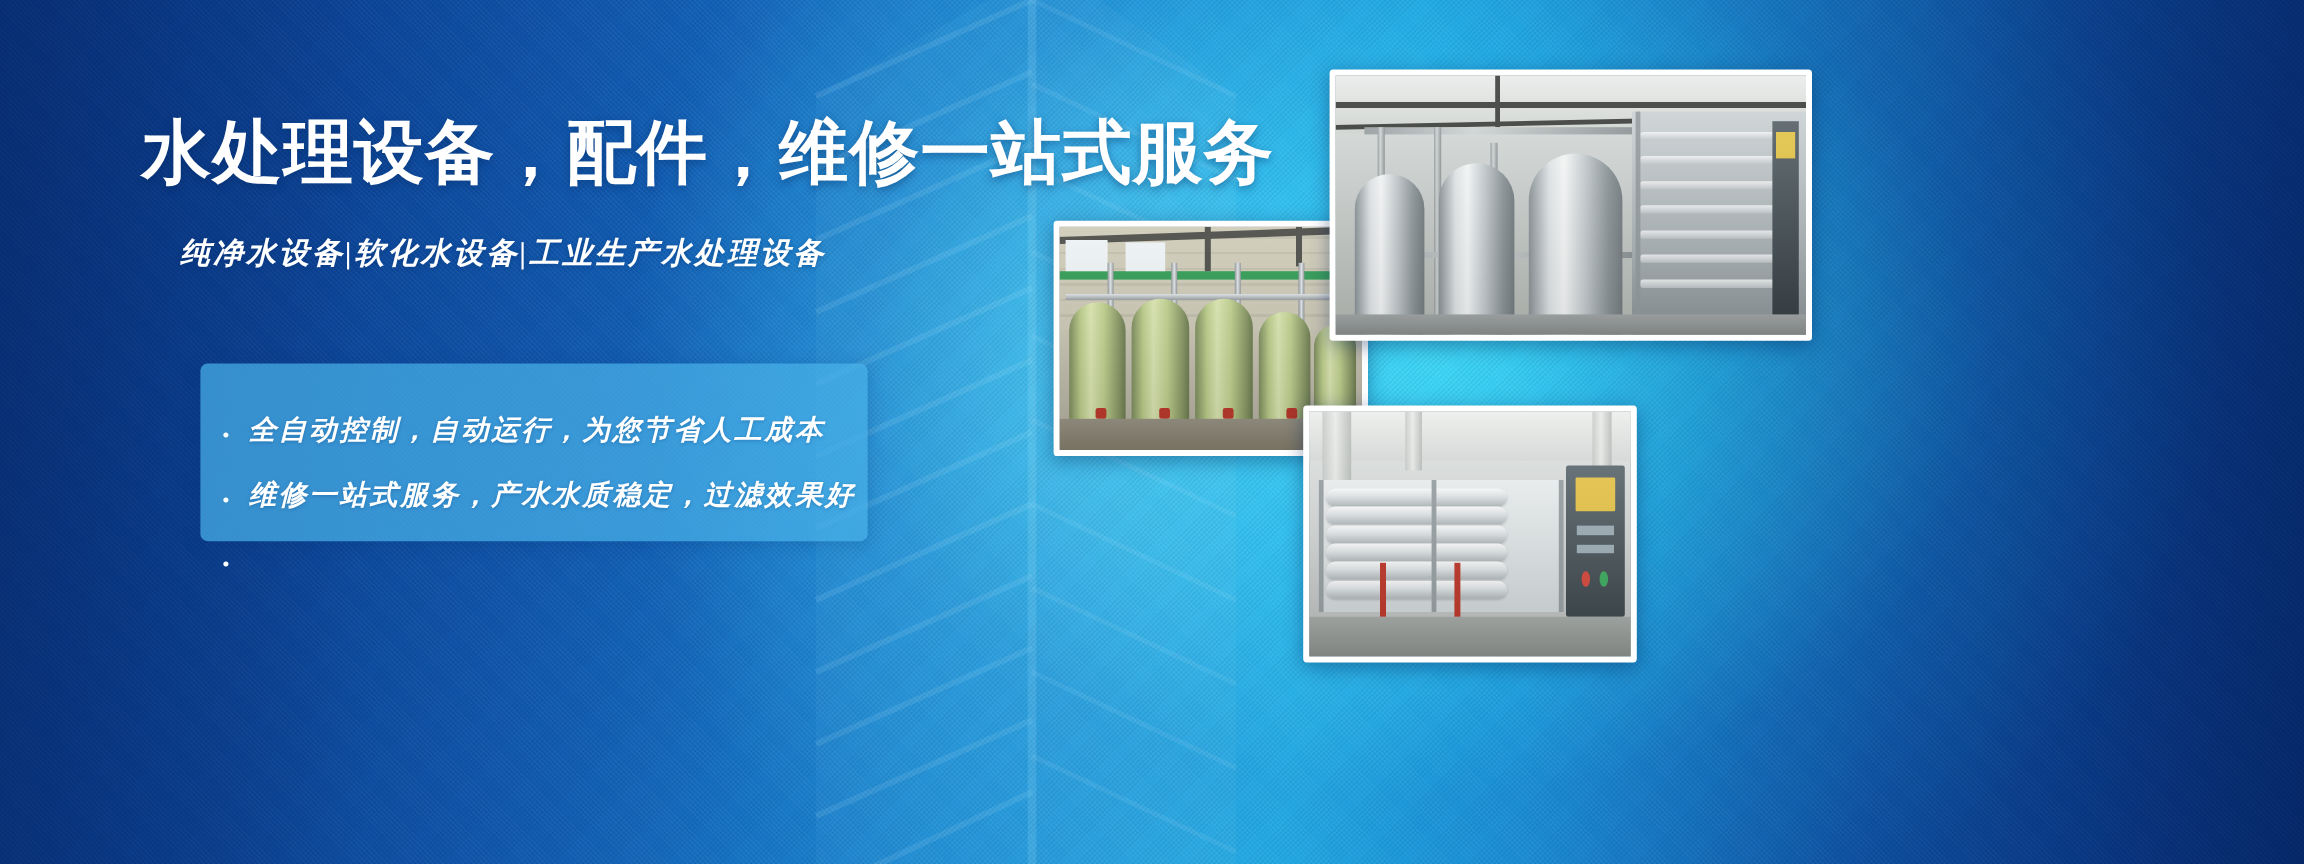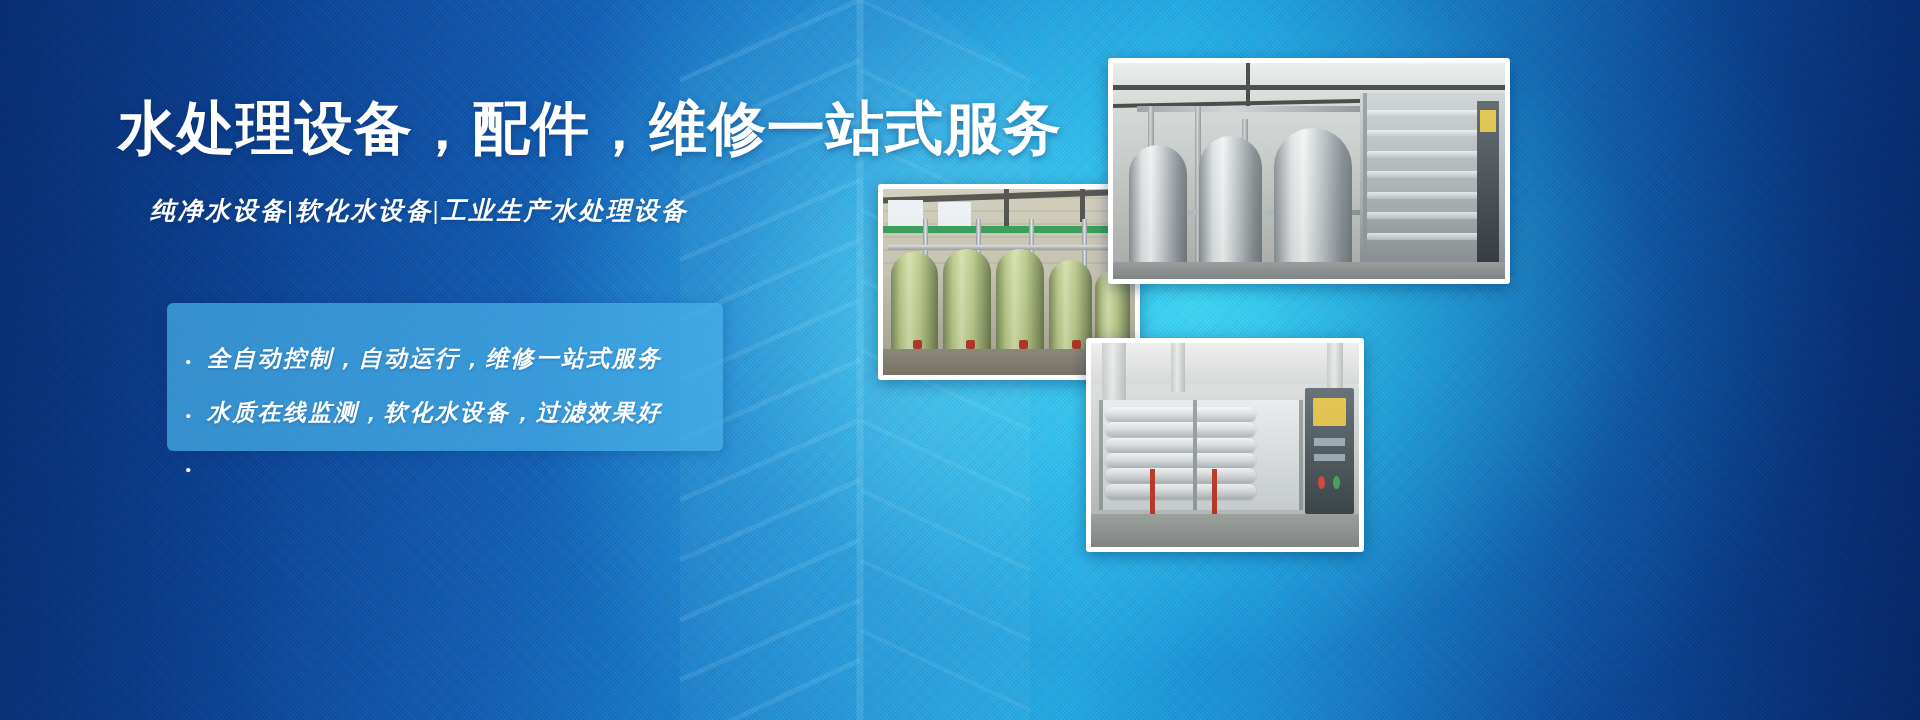--- a/index.html
+++ b/index.html
@@ -219,25 +219,25 @@
   <div id="vignette"></div>
 
   <div id="copy">
     <div id="headline">水处理设备，配件，维修一站式服务</div>
     <div id="subtitle">纯净水设备|软化水设备|工业生产水处理设备</div>
   </div>
 
   <div id="featurebox">
     <div class="feature-item">
       <span class="feat-dot">.</span>
-      <span class="feat-text">全自动控制，自动运行，维修一站式服务</span>
+      <span class="feat-text">全自动控制，自动运行，为您节省人工成本</span>
     </div>
     <div class="feature-item">
       <span class="feat-dot">.</span>
-      <span class="feat-text">水质在线监测，软化水设备，过滤效果好</span>
+      <span class="feat-text">维修一站式服务，产水水质稳定，过滤效果好</span>
     </div>
     <div class="feature-item">
       <span class="feat-dot">.</span>
     </div>
   </div>
 
   <div class="photo" id="photo-ro-membrane-top">
     <div class="scene p1-bg">
       <div class="p1-ceiling"></div>
       <div class="p1-beam" style="left:0;top:10%;width:100%;height:5px;"></div>

